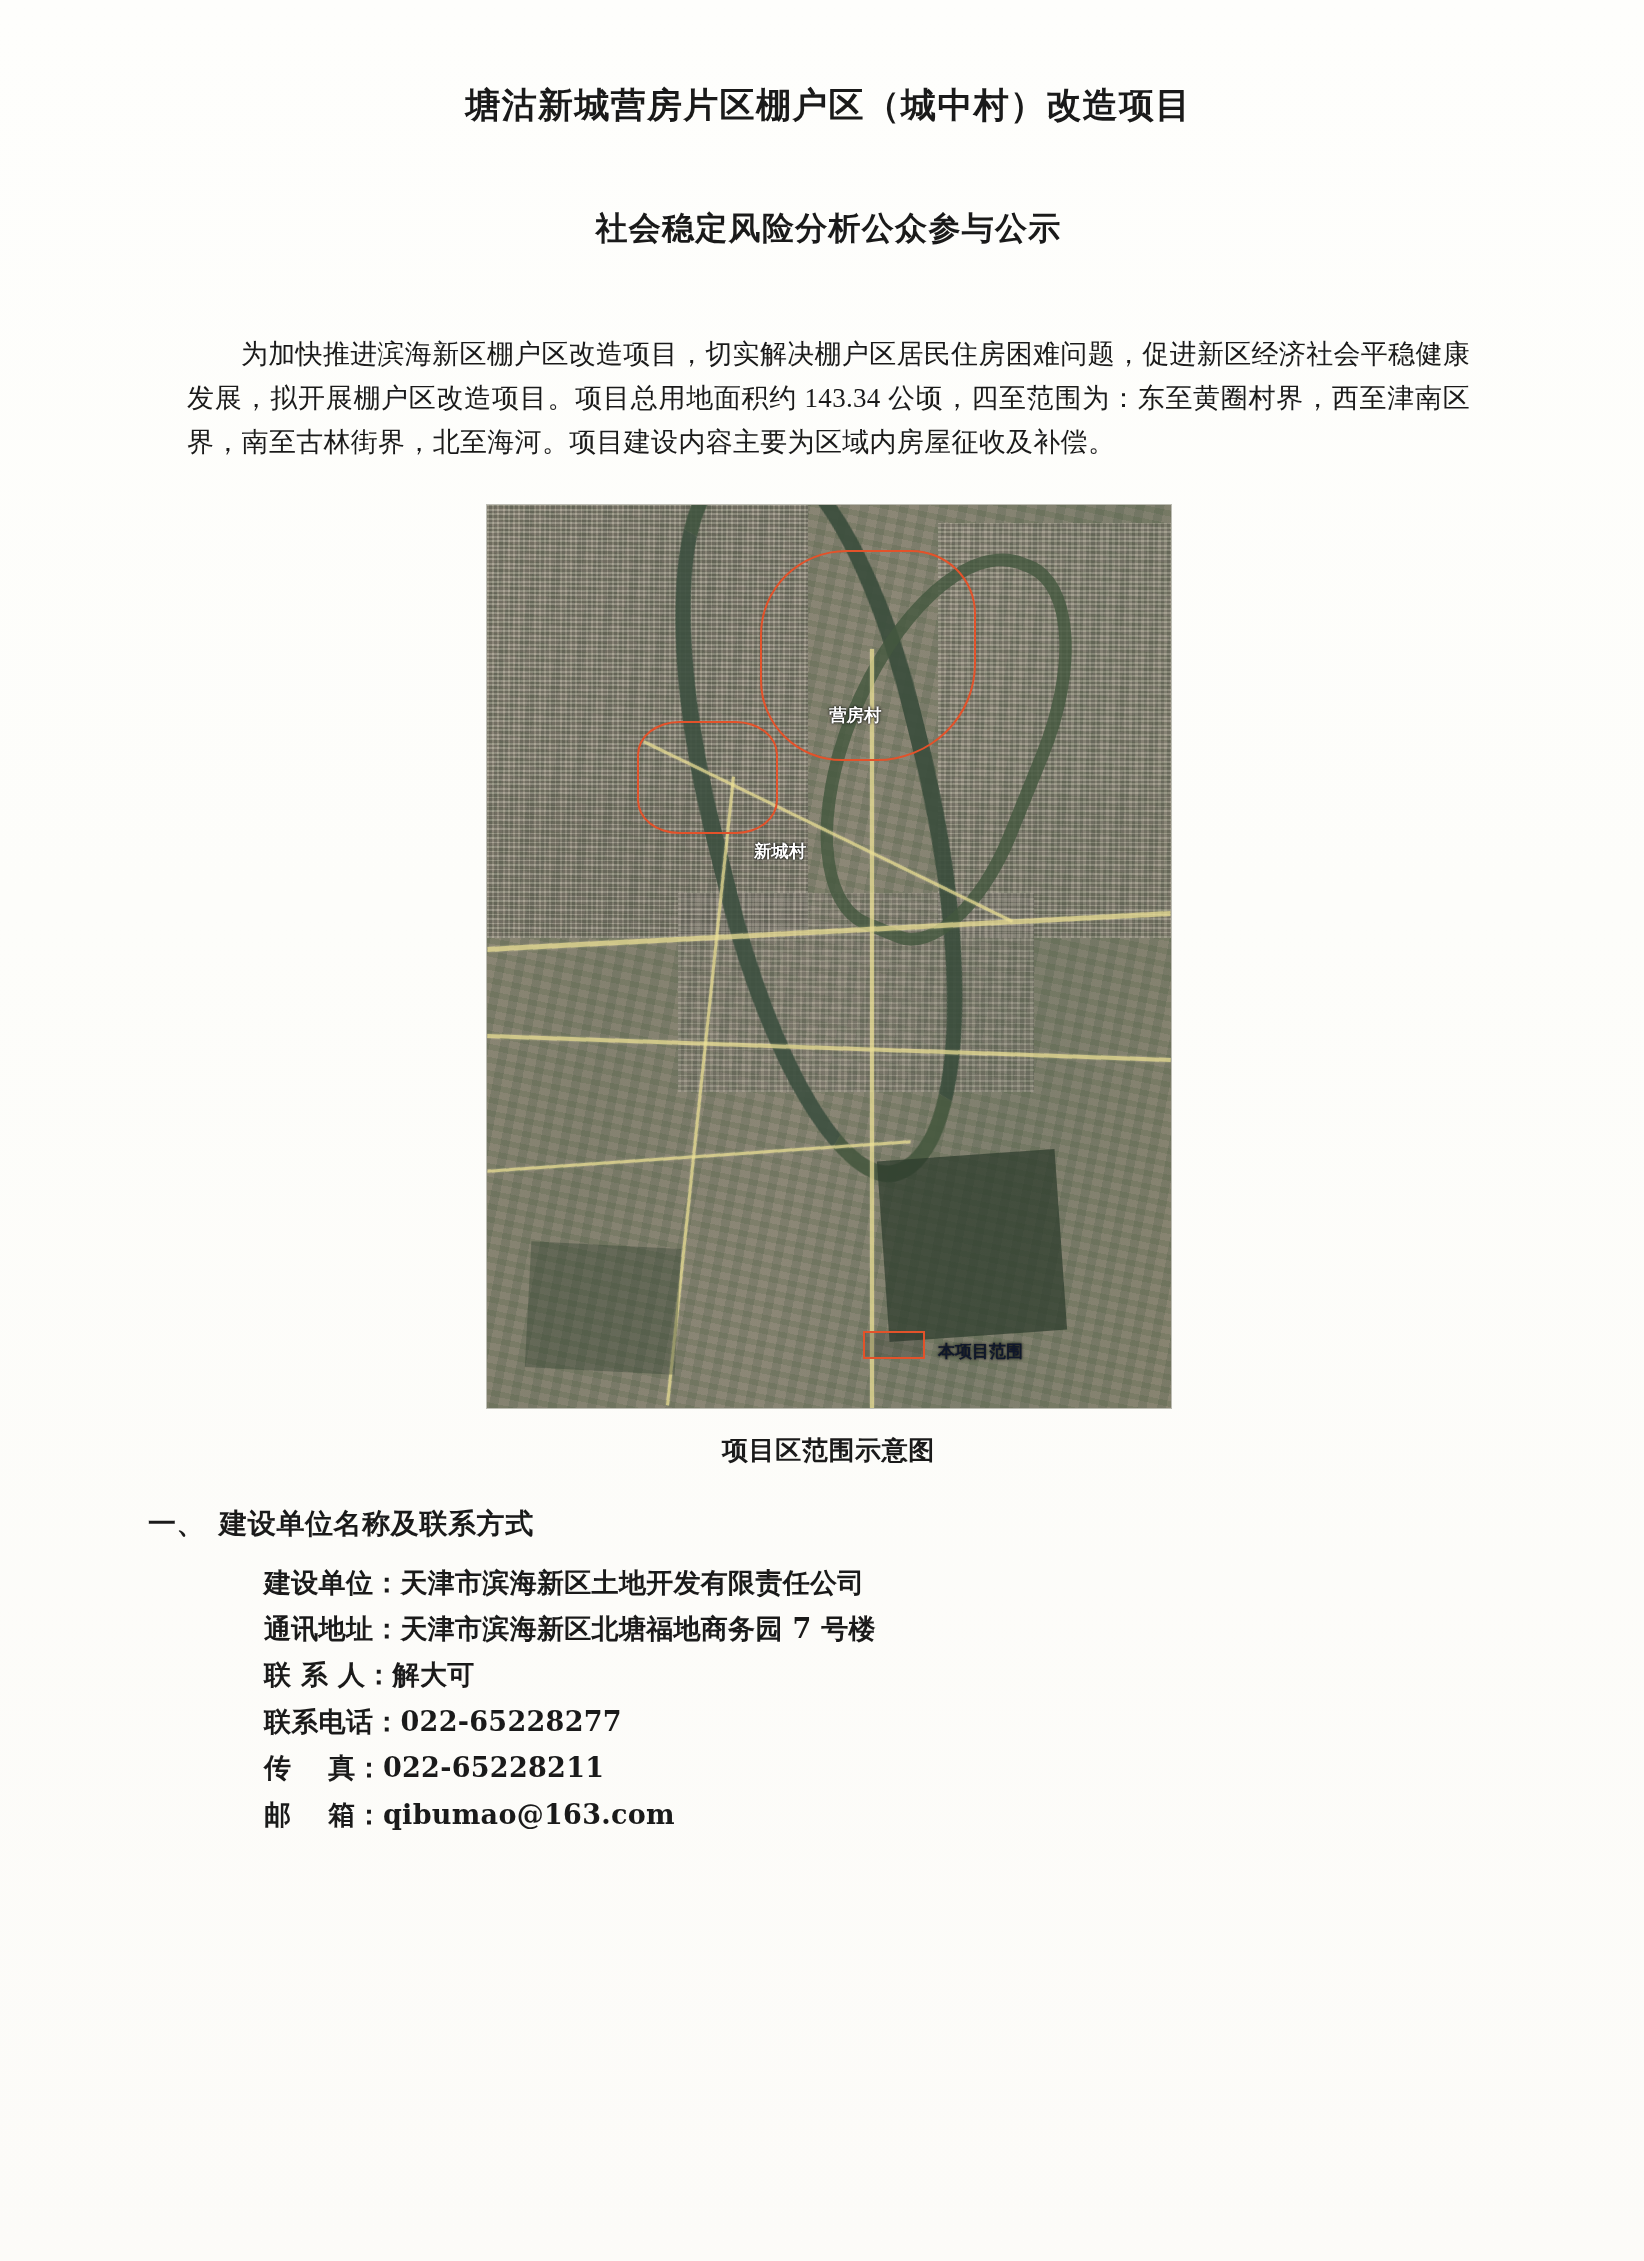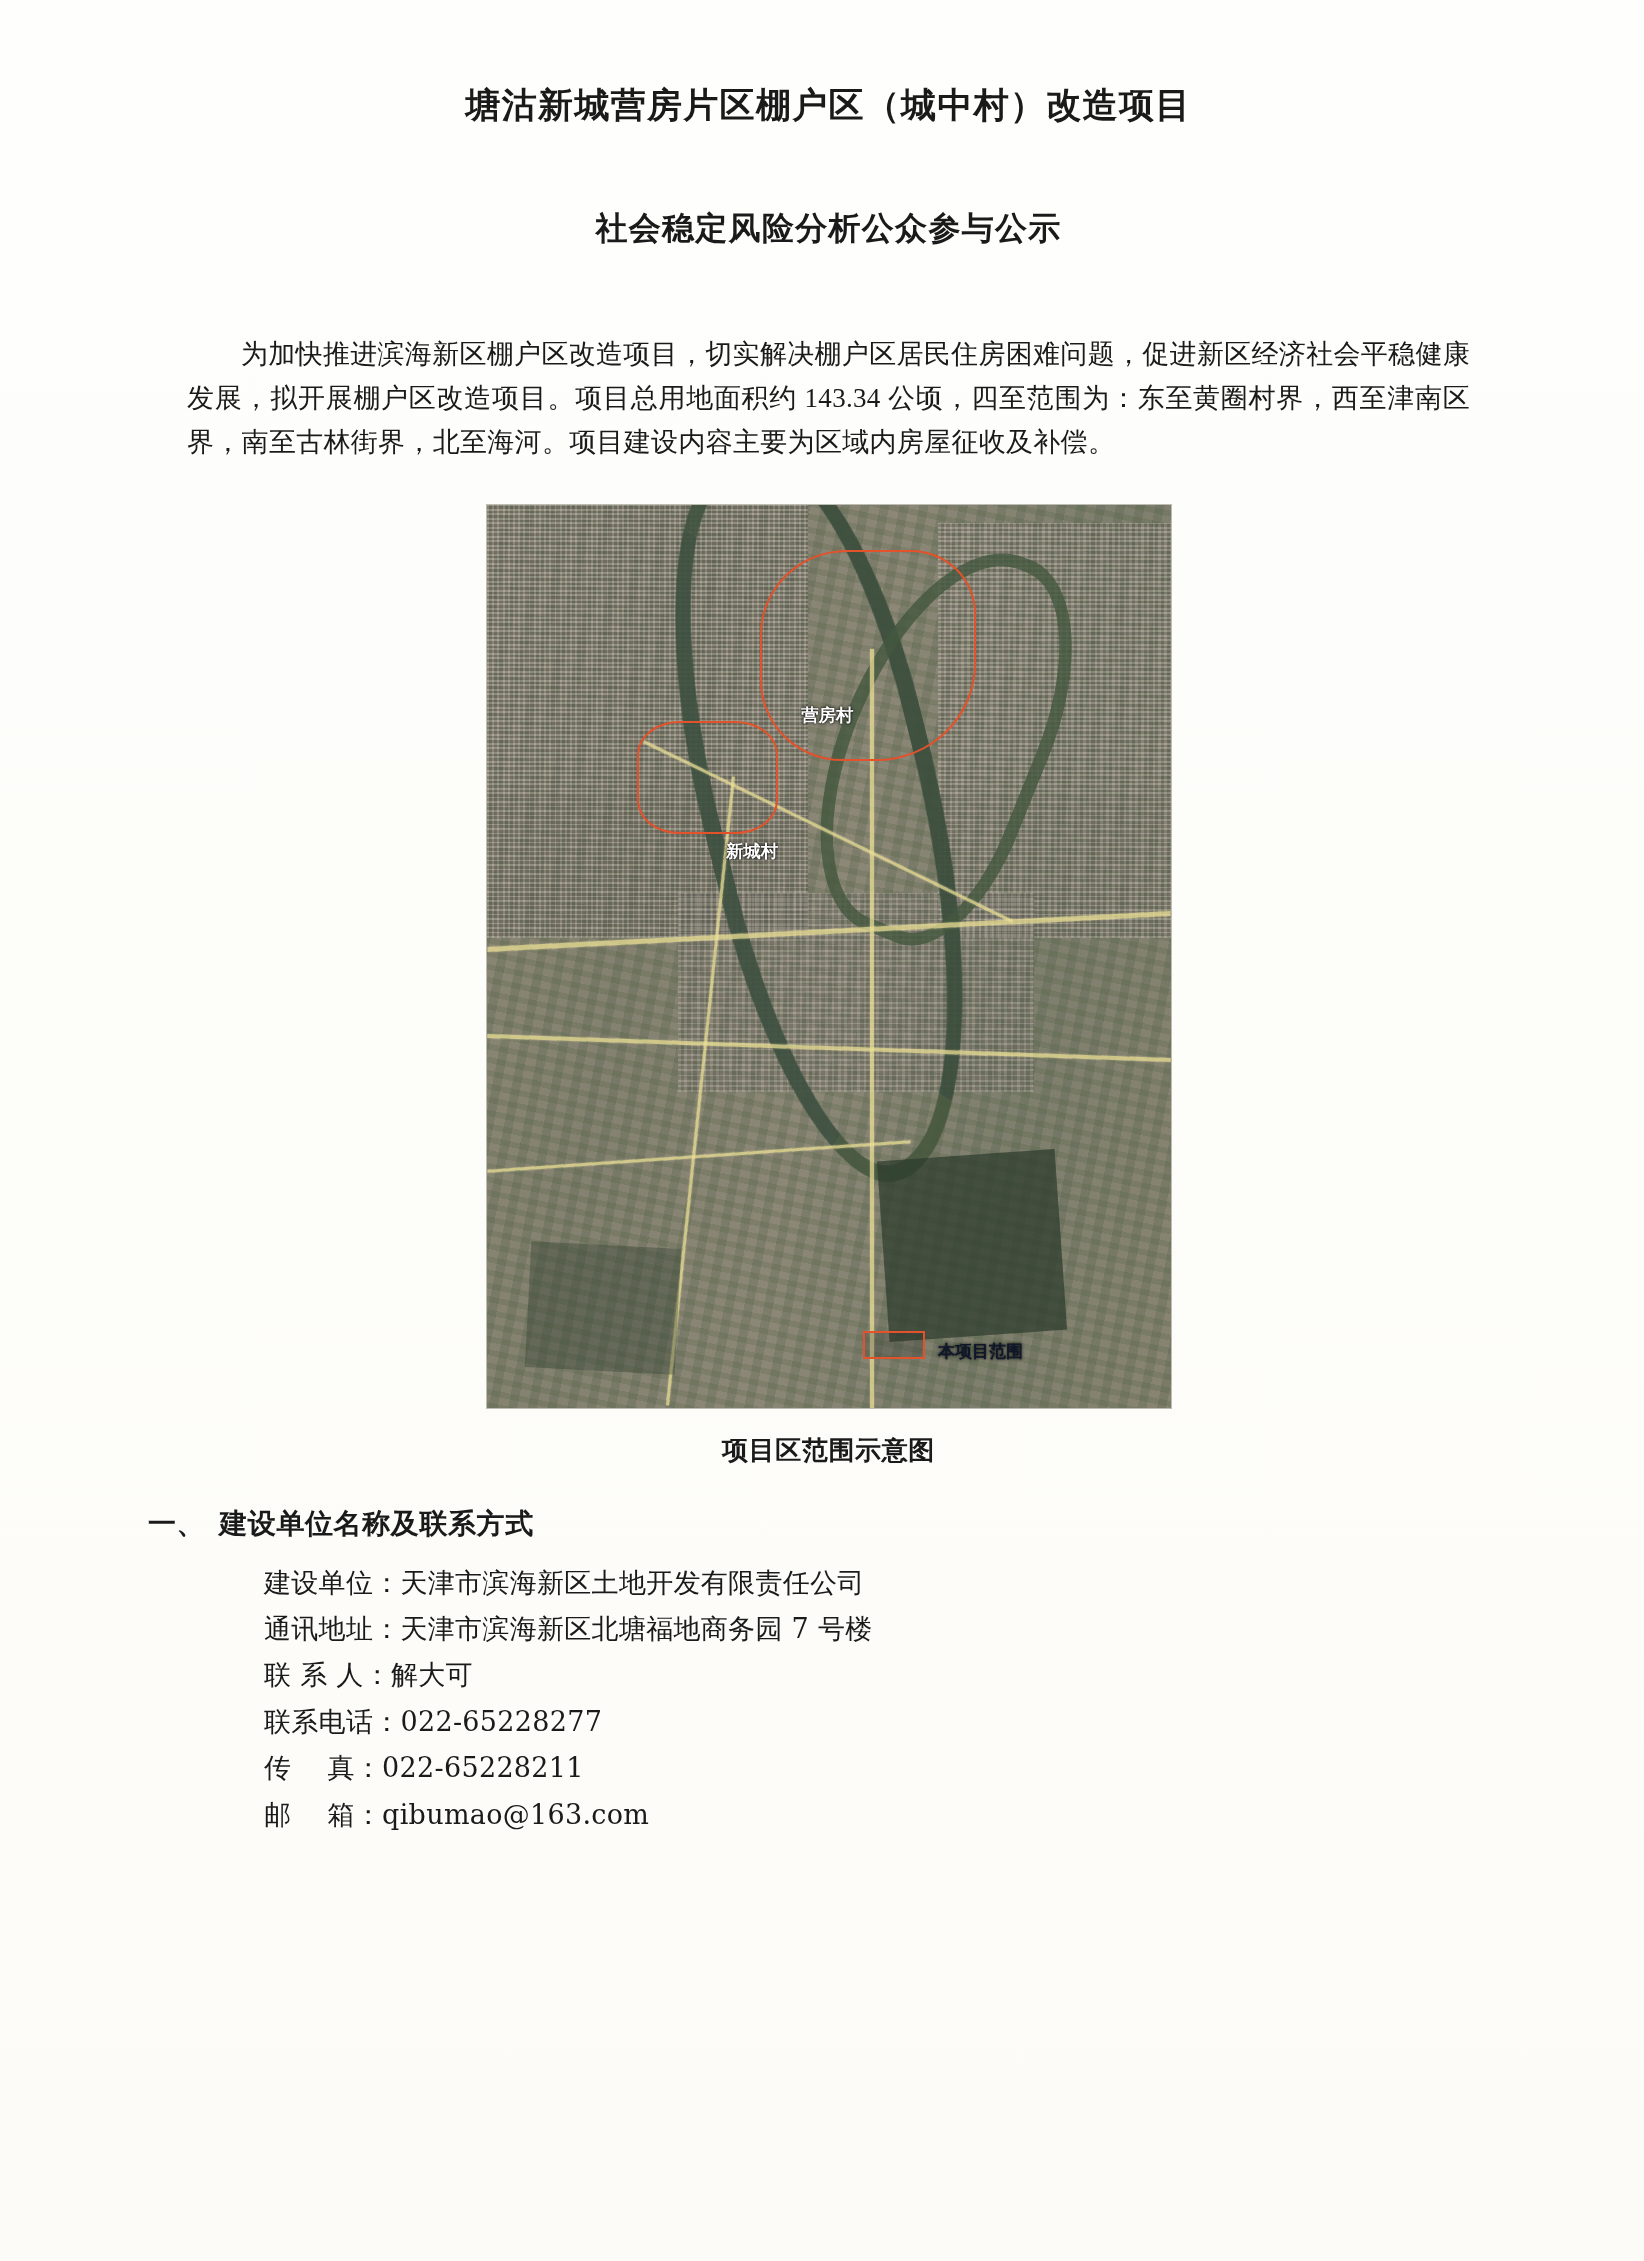--- a/index.html
+++ b/index.html
@@ -153,20 +153,21 @@
     background: transparent;
   }
   .sat-label {
     position: absolute;
     color: #ffffff;
     font-size: 17.4px;
     font-weight: bold;
     text-shadow: 0 0 3.2px rgba(0,0,0,0.95), 0 0 1.3px rgba(0,0,0,1);
     font-family: "DejaVu Serif", "Liberation Serif", serif;
     white-space: nowrap;
+    padding-left: 28px;
   }
   .legend-box {
     position: absolute;
     border: 2.6px solid #e3522a;
     background: rgba(40,42,38,0.25);
   }
   .legend-text {
     position: absolute;
     color: #0f172a;
     font-size: 17px;
@@ -188,20 +189,21 @@
     font-weight: bold;
     margin: 37px 0 0 -39px;
     letter-spacing: 0.6px;
     font-family: "DejaVu Serif", "Liberation Serif", serif;
   }
   h3.section-heading .num { margin-right: 14px; }
   ul.info-list {
     list-style: none;
     margin: 17px 0 0 0;
     padding: 0 0 0 77px;
+    font-weight: bold;
   }
   ul.info-list li {
     font-size: 27px;
     line-height: 1.72;
     letter-spacing: 0.3px;
     font-family: "DejaVu Serif", "Liberation Serif", serif;
     white-space: pre;
   }
   .lbl { display: inline; }
   .val { display: inline; }

